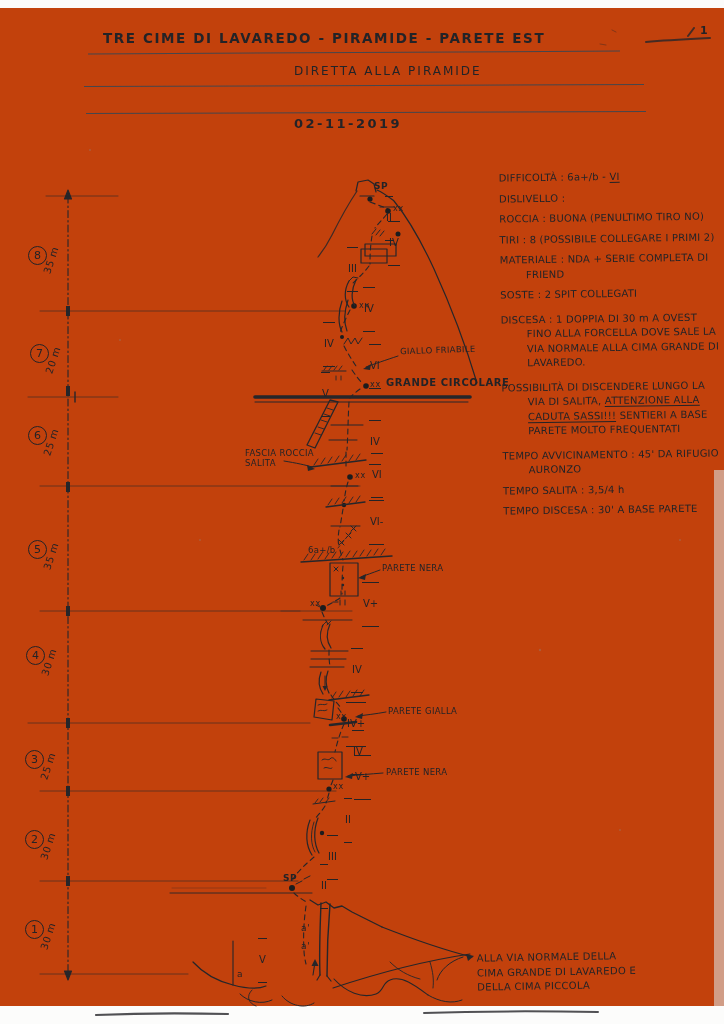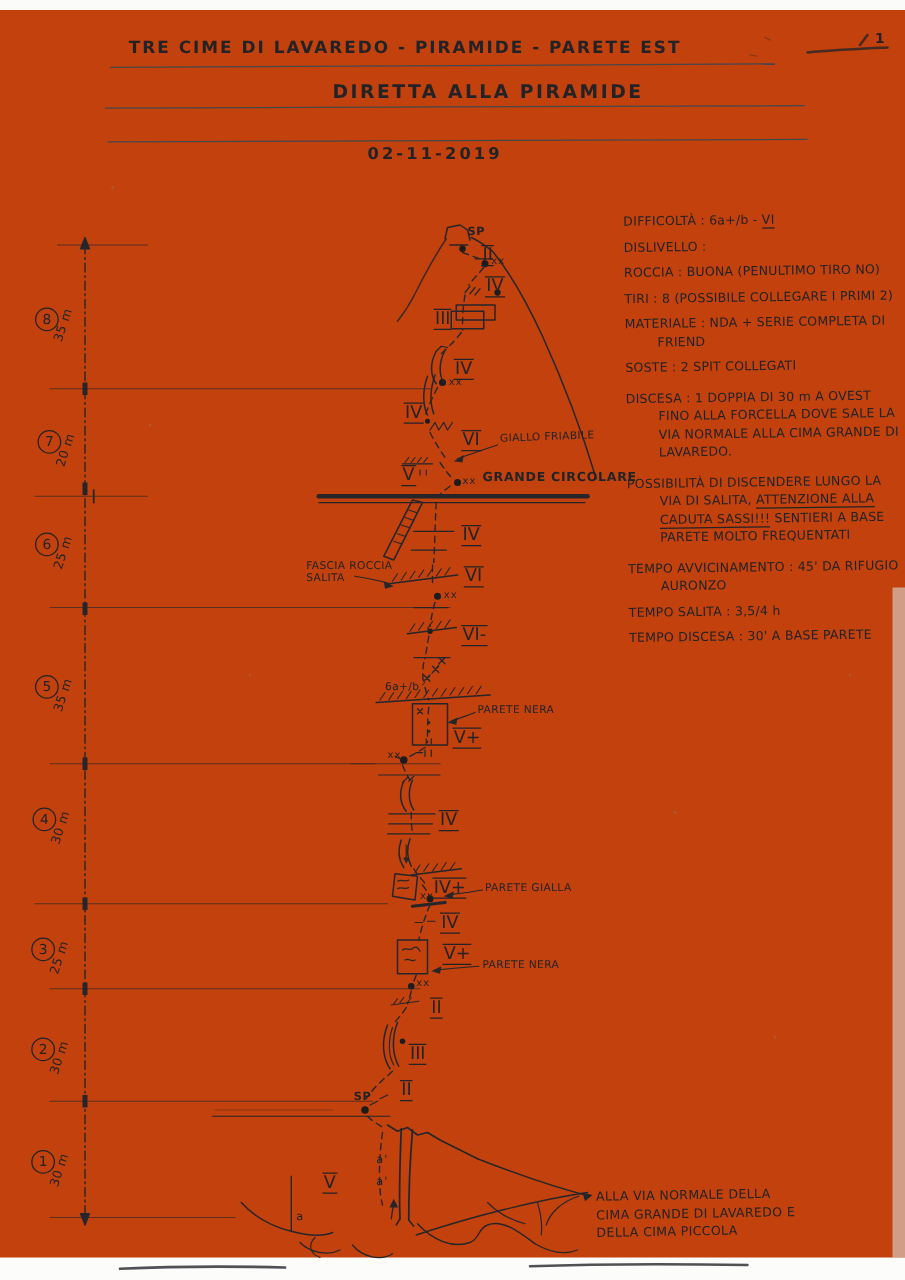--- a/index.html
+++ b/index.html
@@ -1,31 +1,31 @@
 <!DOCTYPE html>
 <html><head>
 <meta charset="utf-8">
 <style>
   html,body{margin:0;padding:0;background:#cfcfcd;}
   .page{position:relative;width:724px;height:1024px;background:#c2410c;
         font-family:"DejaVu Sans",sans-serif;color:#232327;overflow:hidden;margin:0 auto;}
   svg.art{position:absolute;left:0;top:0;z-index:1;}
   .txt{position:absolute;z-index:2;white-space:pre-line;}
   .title{font-size:13.5px;letter-spacing:1.6px;font-weight:bold;}
-  .subtitle{font-size:15px;letter-spacing:2px;font-weight:bold;}
+  .subtitle{font-size:12px;letter-spacing:2px;font-weight:normal;margin-left:28px;}
   .authors{font-size:12.5px;letter-spacing:.4px;font-weight:bold;}
   .date{font-size:13px;letter-spacing:2.5px;font-weight:bold;}
   .uline{position:absolute;z-index:2;height:0;border-bottom:1.3px solid #46464c;}
   .pagenum{font-size:11px;font-weight:bold;}
   .info{position:absolute;z-index:2;left:501px;top:170px;width:221px;
         font-size:10px;line-height:1.45;letter-spacing:.2px;transform:rotate(-.8deg);}
   .info .ln{margin:0 0 6px 0;padding-left:26px;text-indent:-26px;}
   .info .usg{border-bottom:1.2px solid #232327;}
-  .roman{font-size:14px;line-height:1.05;border-top:1.2px solid #232327;
-         border-bottom:1.2px solid #232327;padding:0 1px;display:inline-block;}
+  .roman{font-size:10px;line-height:1.05;border-top:1.2px solid #232327;
+         border-bottom:1.2px solid #232327;padding:16px 1px;display:inline-block;}
   .tiny{font-size:8px;letter-spacing:.8px;}
   .lab9{font-size:8.5px;letter-spacing:.3px;}
   .lab10{font-size:10px;letter-spacing:.6px;font-weight:bold;}
   .sp{font-size:9px;font-weight:bold;letter-spacing:.5px;}
   .pitch{position:absolute;z-index:2;}
   .circnum{display:inline-block;width:17px;height:17px;border:1.6px solid #232327;
            border-radius:50%;text-align:center;line-height:17px;font-size:11px;}
   .plen{position:absolute;z-index:2;font-size:10px;letter-spacing:.5px;
         transform:rotate(-72deg);transform-origin:left bottom;white-space:nowrap;}
   .basenote{font-size:10px;line-height:1.45;letter-spacing:.3px;transform:rotate(-1deg);}

